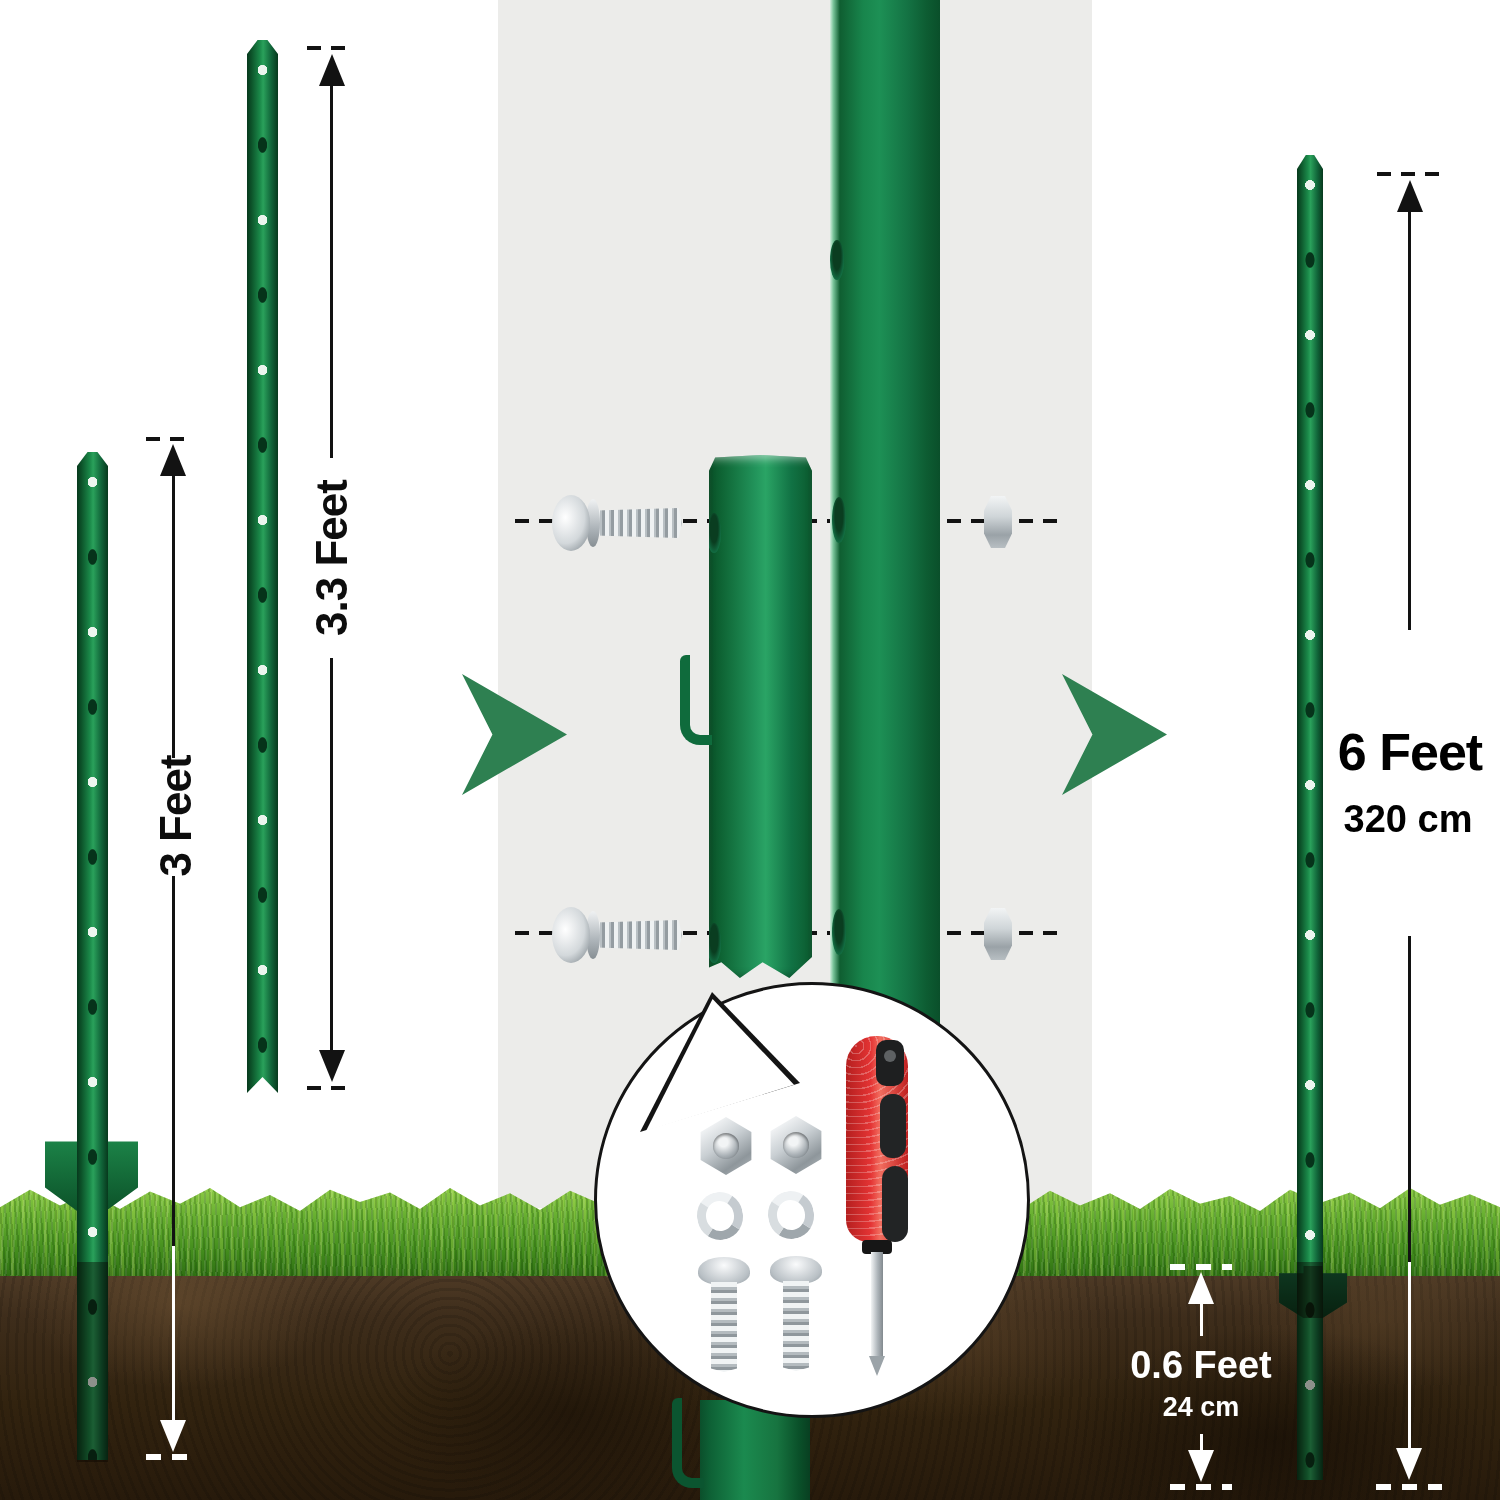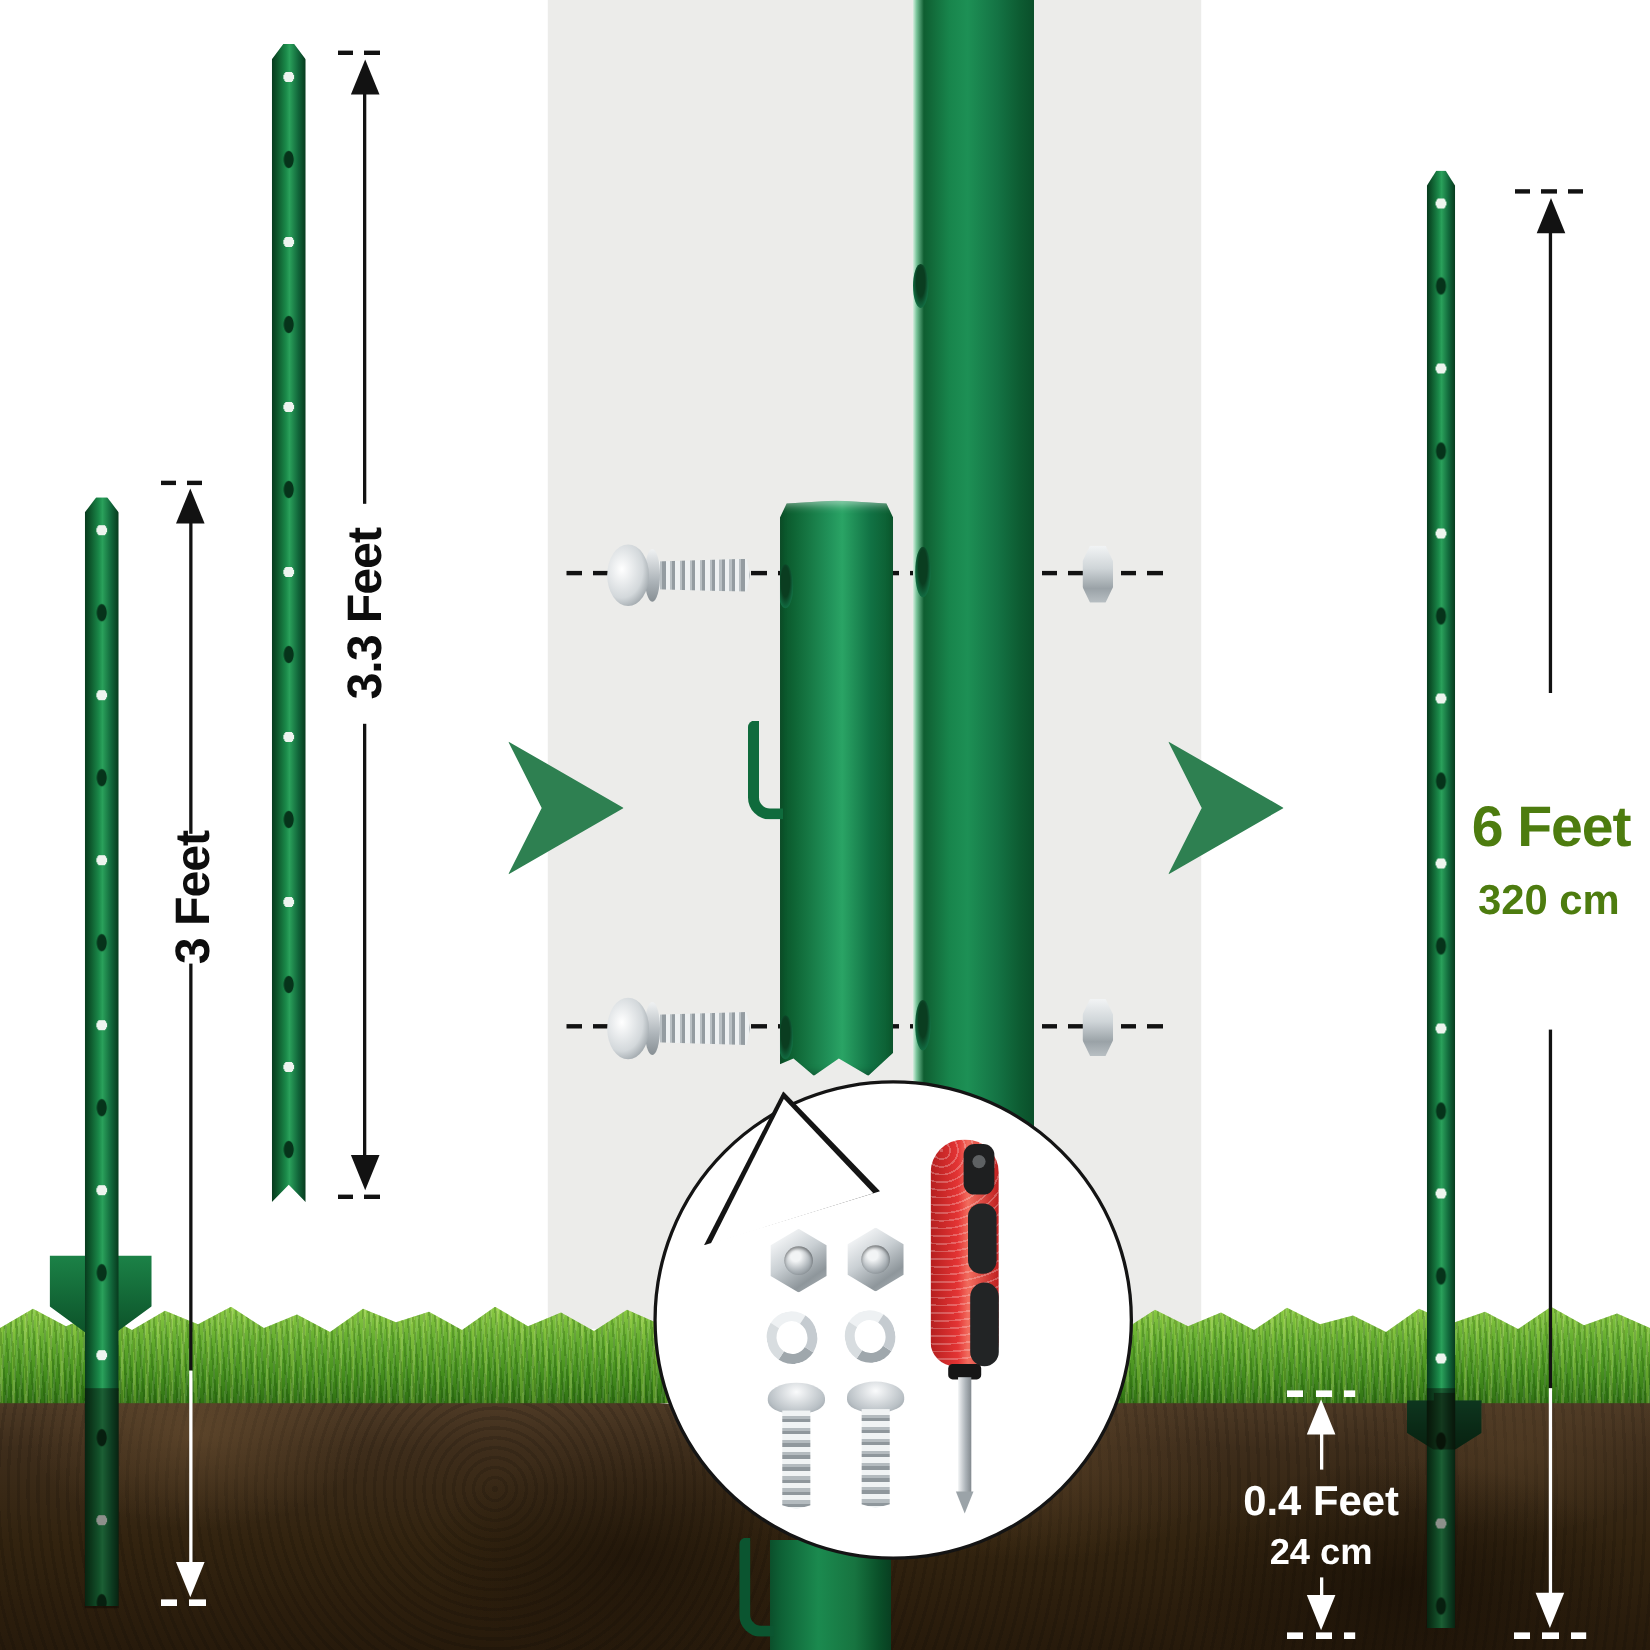--- a/index.html
+++ b/index.html
@@ -127,26 +127,26 @@
   .vline{width:3px;background:#121212;z-index:9;}
   .vlinew{width:3px;background:#ffffff;z-index:9;}
   .ahu{width:0;height:0;border-left:13px solid transparent;border-right:13px solid transparent;
     border-bottom:32px solid #121212;z-index:9;}
   .ahd{width:0;height:0;border-left:13px solid transparent;border-right:13px solid transparent;
     border-top:32px solid #121212;z-index:9;}
   .ahuw{border-bottom-color:#ffffff;} .ahdw{border-top-color:#ffffff;}
   .mz{z-index:9;}
   .rlabel{position:absolute;transform:translate(-50%,-50%) rotate(-90deg);font-size:44px;font-weight:bold;
     color:#0D0D0D;white-space:nowrap;z-index:9;letter-spacing:-1px;}
-  .hlabel{position:absolute;transform:translateX(-50%);font-weight:bold;color:#4d7c0f;white-space:nowrap;z-index:9;}
+  .hlabel{position:absolute;transform:translateX(-50%);font-weight:bold;color:#000000;white-space:nowrap;z-index:9;}
   .lab-6{font-size:52px;letter-spacing:-1px;}
   .lab-182{font-size:38px;}
   .wlabel{position:absolute;transform:translateX(-50%);font-weight:bold;color:#ffffff;white-space:nowrap;z-index:9;}
   .lab-08{font-size:38px;}
-  .lab-24{font-size:33px;}
+  .lab-24{font-size:27px;}
 </style>
 </head>
 <body>
 
 <div class="stage">
 
   <div class="abs gray-band"></div>
   <div class="abs soil"></div>
   <div class="abs grass"></div>
 
@@ -239,19 +239,19 @@
   <div class="hlabel lab-6" style="left:1410px;top:722px;">6 Feet</div>
   <div class="hlabel lab-182" style="left:1408px;top:798px;">320 cm</div>
   <div class="abs vline" style="left:1408px;top:936px;height:326px;"></div>
   <div class="abs vlinew" style="left:1408px;top:1262px;height:188px;"></div>
   <div class="abs ahd ahdw" style="left:1396px;top:1448px;"></div>
   <div class="abs dash6w mz" style="left:1376px;top:1484px;width:66px;"></div>
 
   <div class="abs dash6w mz" style="left:1170px;top:1264px;width:62px;"></div>
   <div class="abs ahu ahuw" style="left:1188px;top:1272px;"></div>
   <div class="abs vlinew" style="left:1200px;top:1302px;height:34px;"></div>
-  <div class="wlabel lab-08" style="left:1201px;top:1344px;">0.4 Feet</div>
+  <div class="wlabel lab-08" style="left:1201px;top:1344px;">0.6 Feet</div>
   <div class="wlabel lab-24" style="left:1201px;top:1392px;">24 cm</div>
   <div class="abs vlinew" style="left:1200px;top:1434px;height:18px;"></div>
   <div class="abs ahd ahdw" style="left:1188px;top:1450px;"></div>
   <div class="abs dash6w mz" style="left:1170px;top:1484px;width:62px;"></div>
 
 </div>
 
 </body></html>

